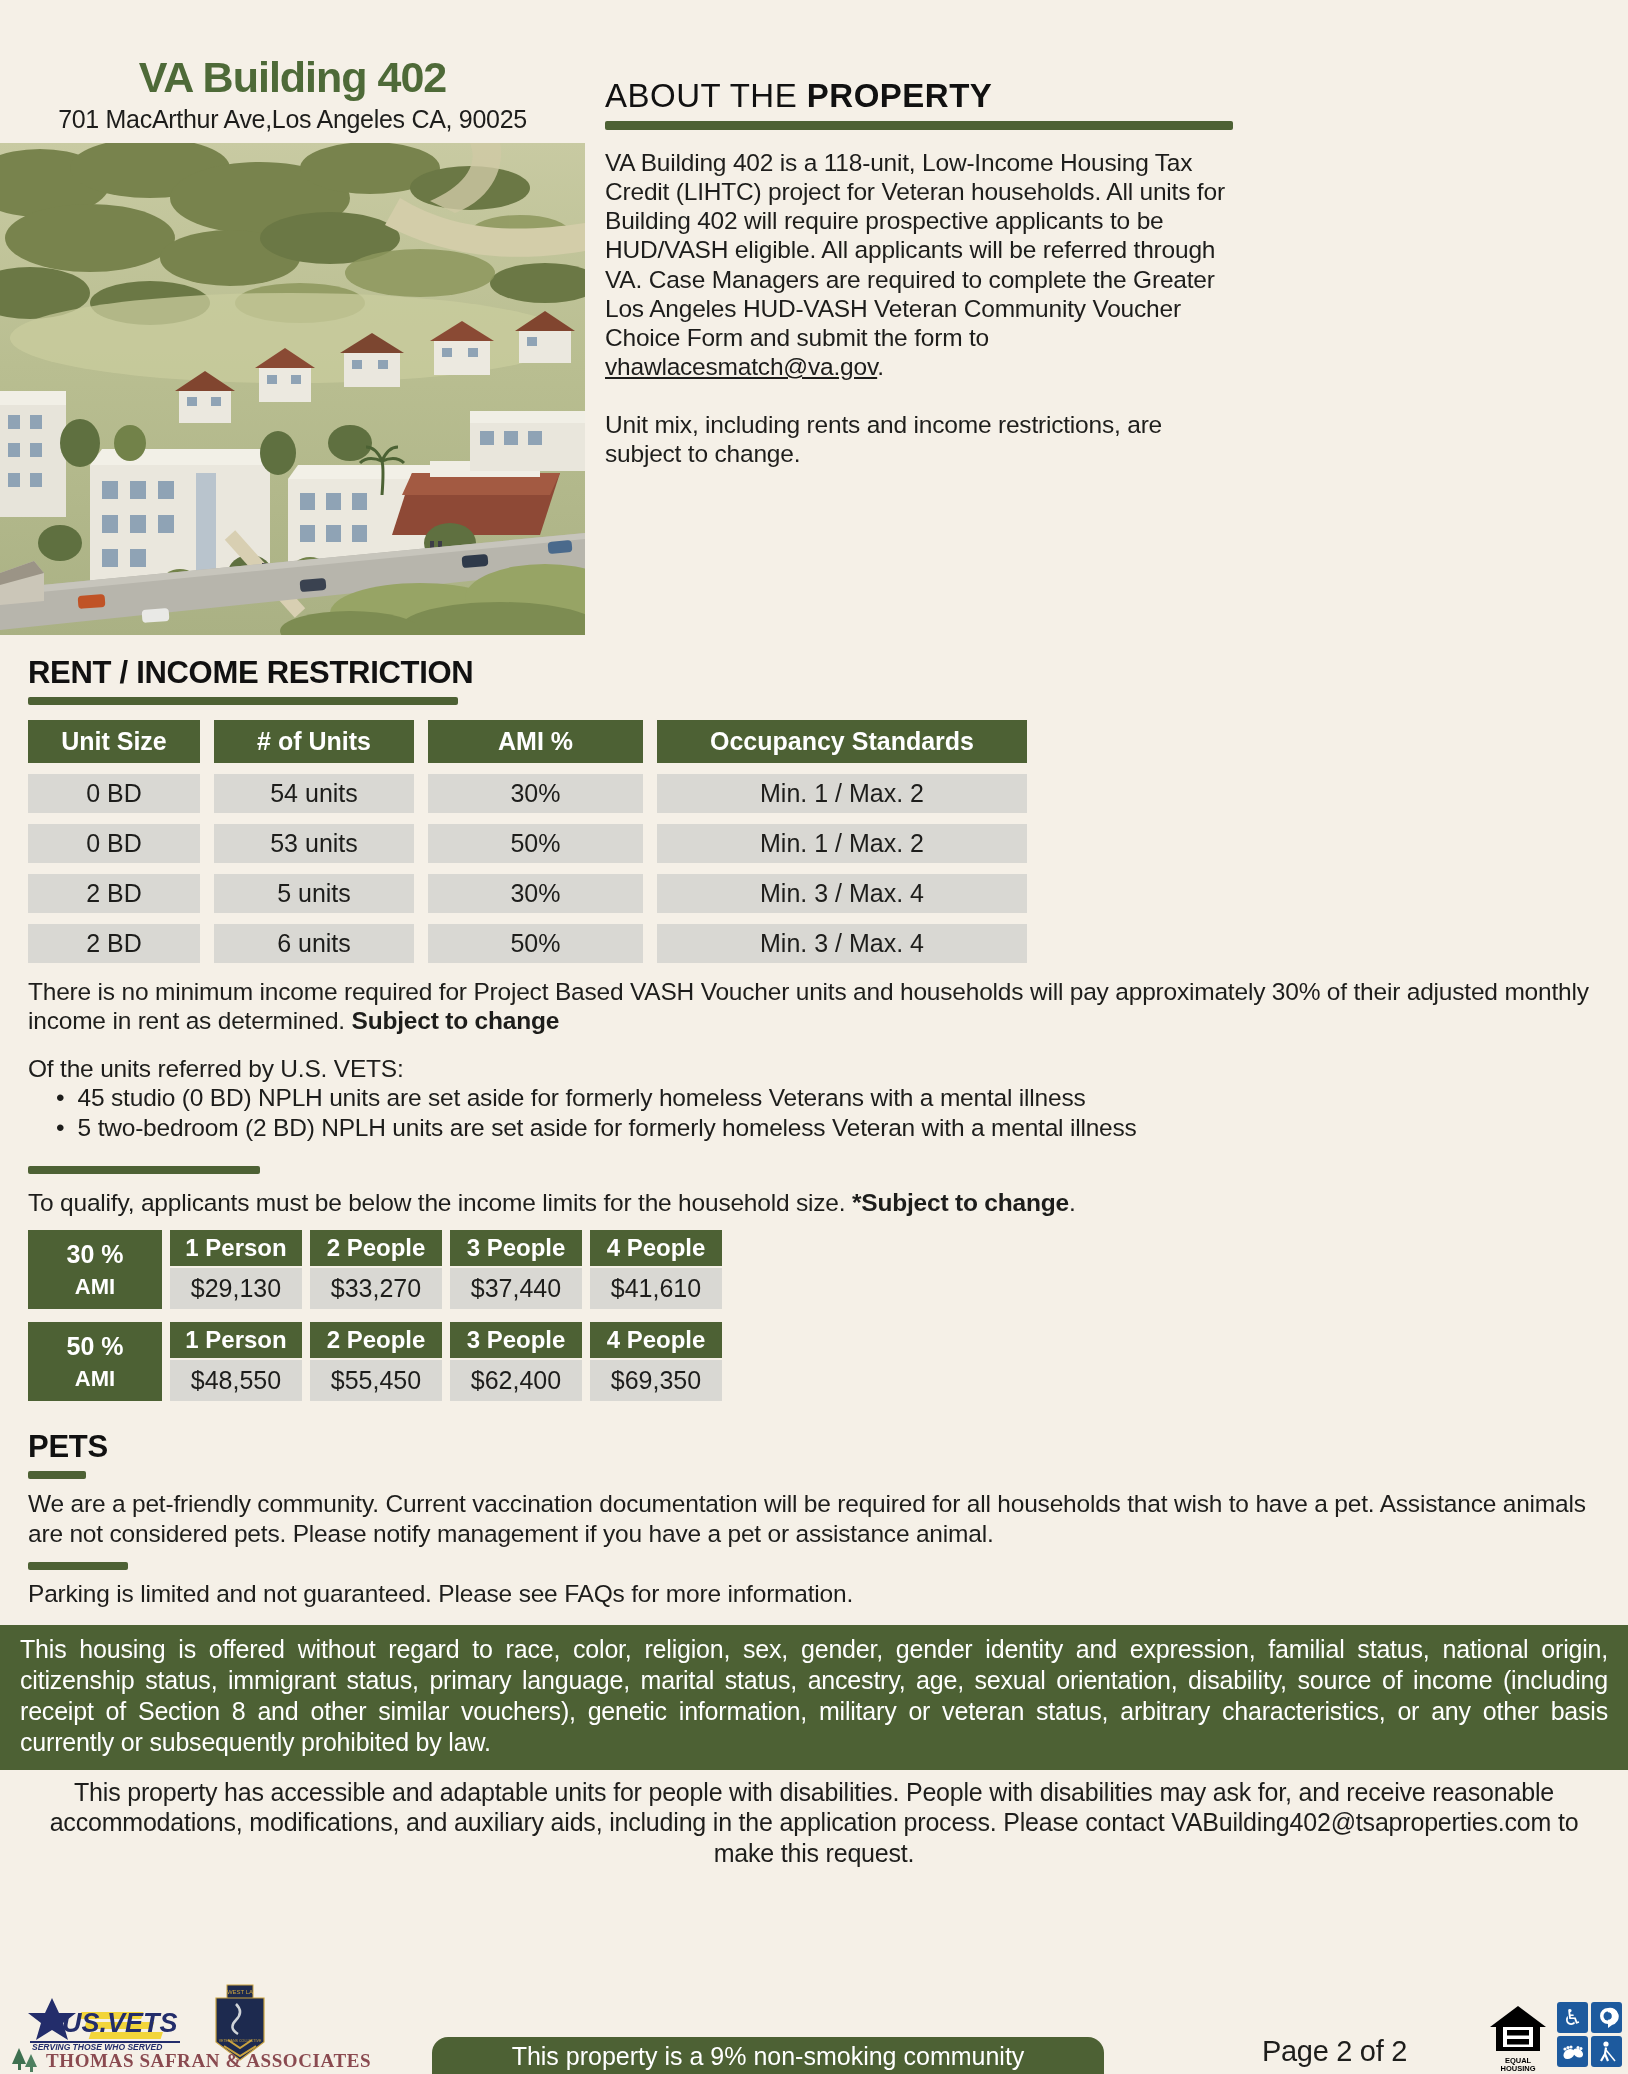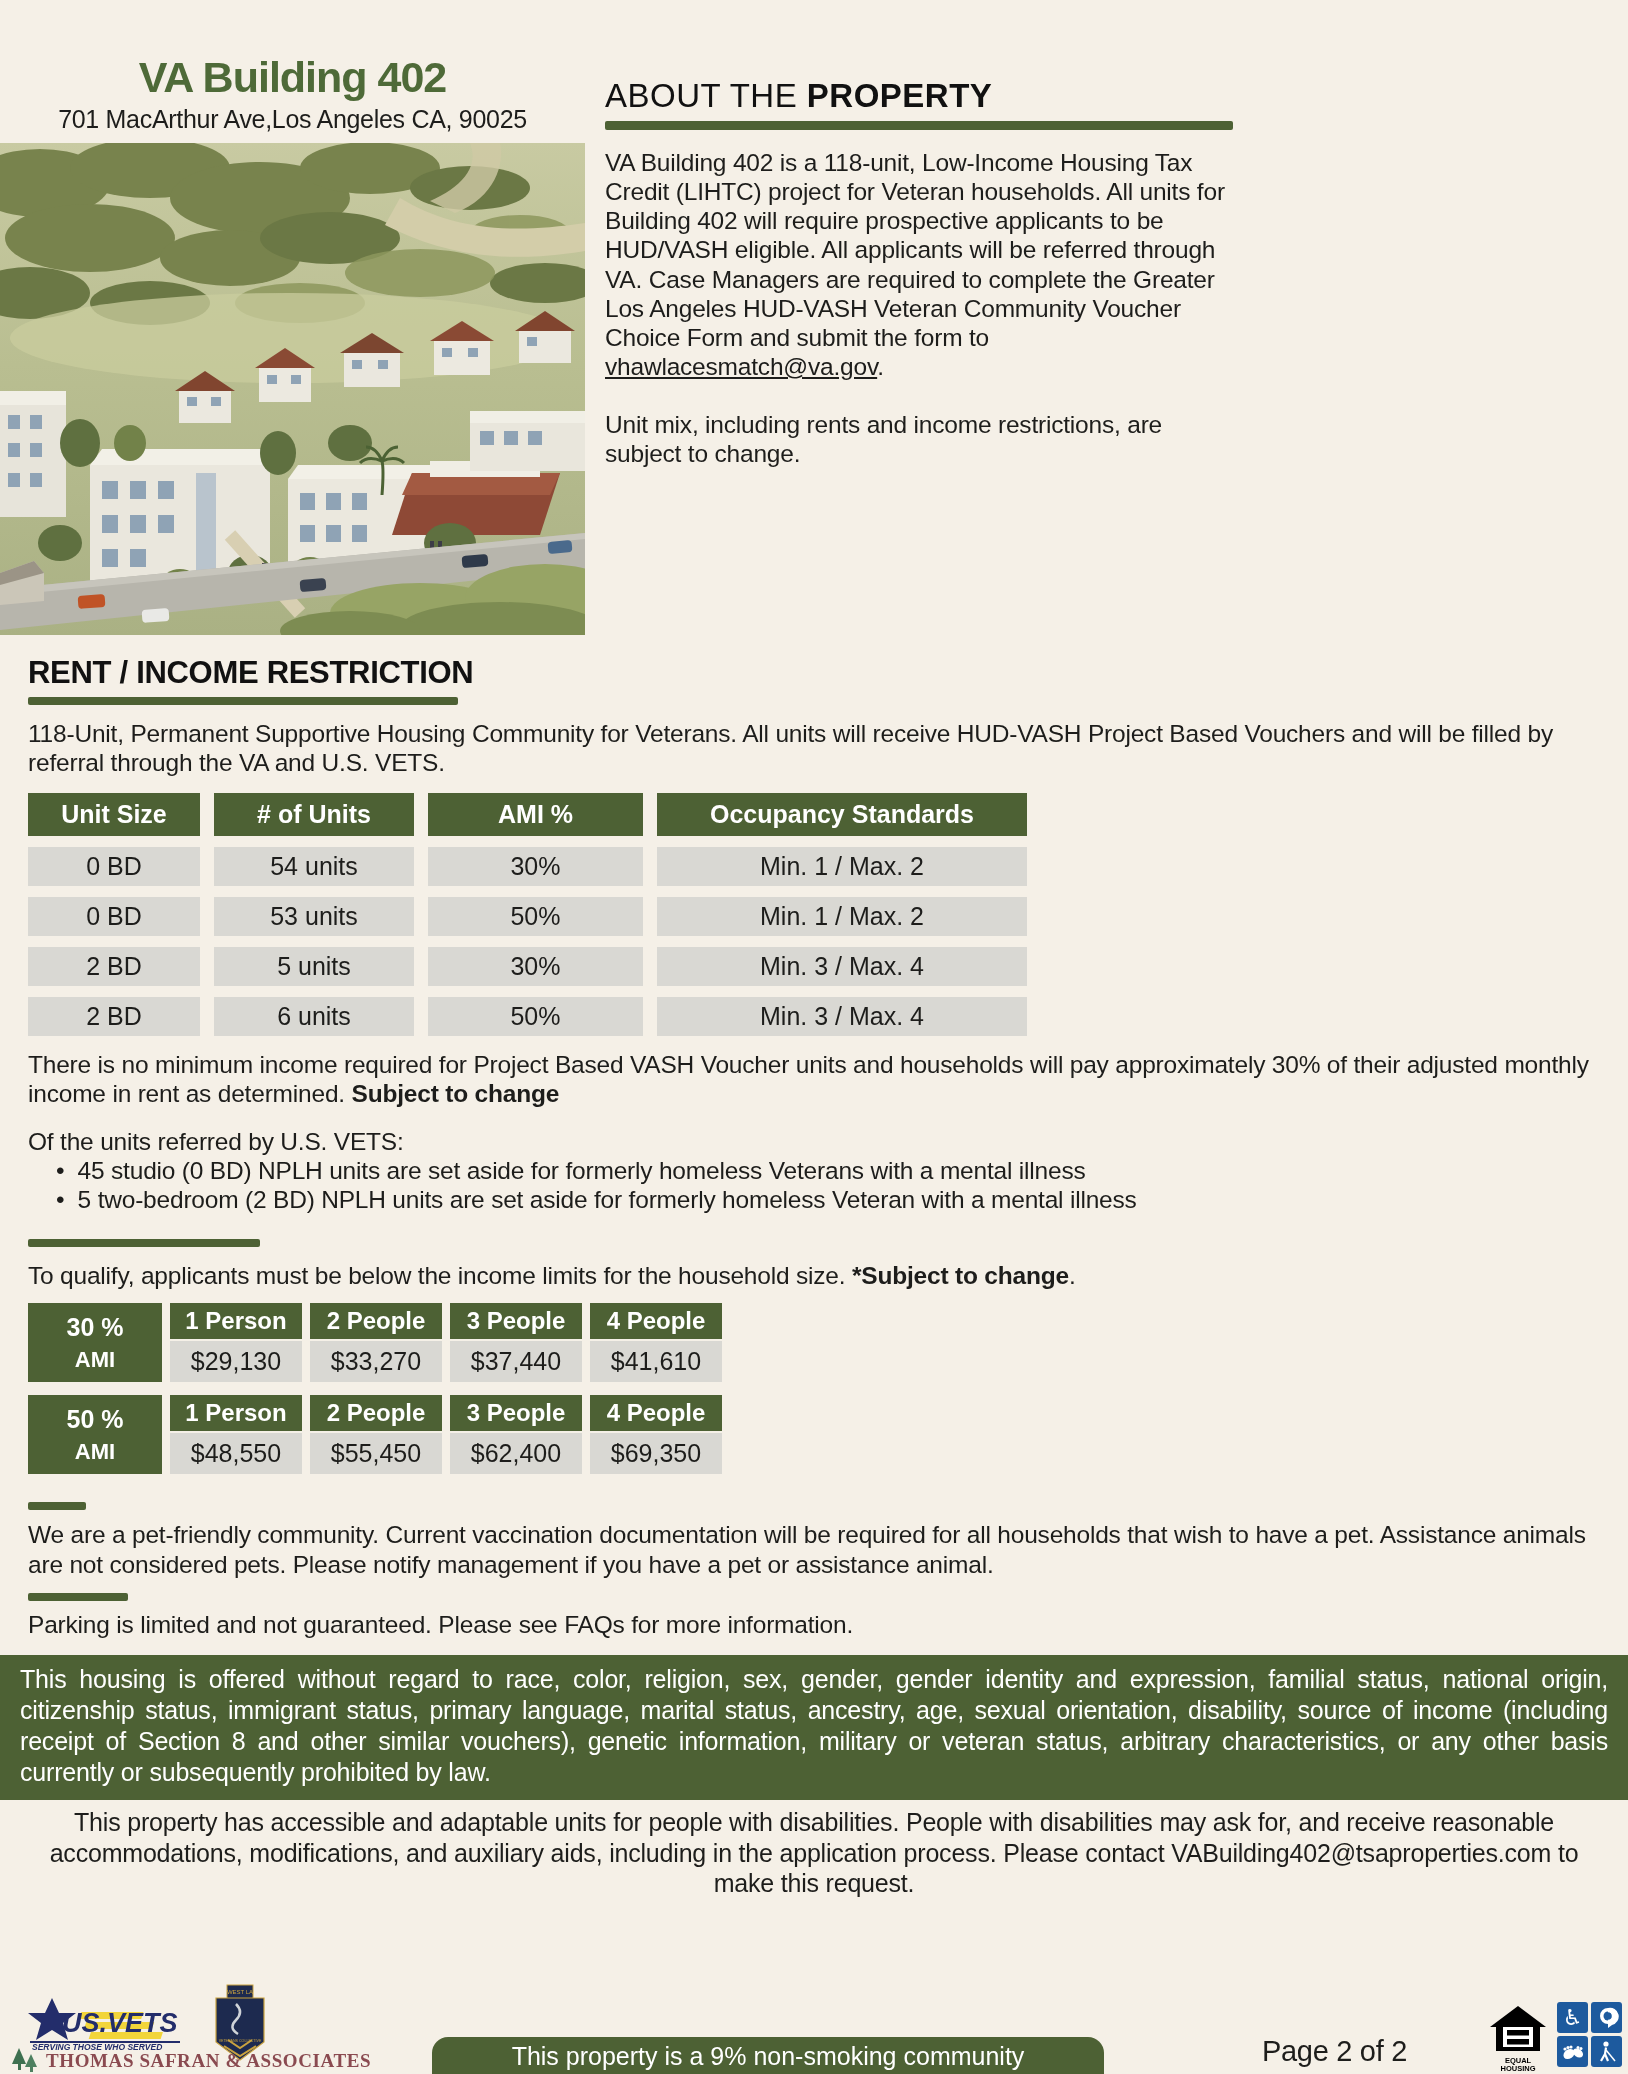--- a/index.html
+++ b/index.html
@@ -249,21 +249,20 @@
       <div class="about-text">
         <span>VA Building 402 is a 118-unit, Low-Income Housing Tax Credit (LIHTC) project for Veteran households. All units for Building 402 will require prospective applicants to be HUD/VASH eligible. All applicants will be referred through VA. Case Managers are required to complete the Greater Los Angeles HUD-VASH Veteran Community Voucher Choice Form and submit the form to </span><a class="email" href="#">vhawlacesmatch@va.gov</a><span>.</span>
         <div class="about-p2">Unit mix, including rents and income restrictions, are subject to change.</div>
       </div>
     </div>
   </div>
 
   <div class="section" style="margin-top:20px;">
     <h2 class="sec-h">RENT / INCOME RESTRICTION</h2>
     <div class="rule u-rent"></div>
-    <div class="body-text mt14">118-Unit, Permanent Supportive Housing Community for Veterans. All units will receive HUD-VASH Project Based Vouchers and will be filled by referral through the VA and  U.S. VETS.</div>
 
     <div class="rtable">
       <div class="rt-h">Unit Size</div>
       <div class="rt-h"># of Units</div>
       <div class="rt-h">AMI %</div>
       <div class="rt-h">Occupancy Standards</div>
 
       <div class="rt-c">0 BD</div>
       <div class="rt-c">54 units</div>
       <div class="rt-c">30%</div>
@@ -343,20 +342,21 @@
           <div class="iv">$62,400</div>
         </div>
       <div class="icol">
           <div class="ih">4 People</div>
           <div class="iv">$69,350</div>
         </div>
     </div>
   </div>
 
   <div class="section" style="margin-top:28px;">
+    <h2 class="sec-h">PETS</h2>
     <div class="rule u-pets"></div>
     <div class="body-text" style="margin-top:10px;">We are a pet-friendly community. Current vaccination documentation will be required for all households that wish to have a pet. Assistance animals are not considered pets. Please notify management if you have a pet or assistance animal.</div>
   </div>
 
   <div class="section" style="margin-top:14px;">
     <div class="rule u-parking"></div>
     <div class="body-text" style="margin-top:9px;">Parking is limited and not guaranteed. Please see FAQs for more information.</div>
   </div>
 
   <div class="fair">This housing is offered without regard to race, color, religion, sex, gender, gender identity and expression, familial status, national origin, citizenship status, immigrant status, primary language, marital status, ancestry, age, sexual orientation, disability, source of income (including receipt of Section 8 and other similar vouchers), genetic information, military or veteran status, arbitrary characteristics, or any other basis currently or subsequently prohibited by law.</div>

